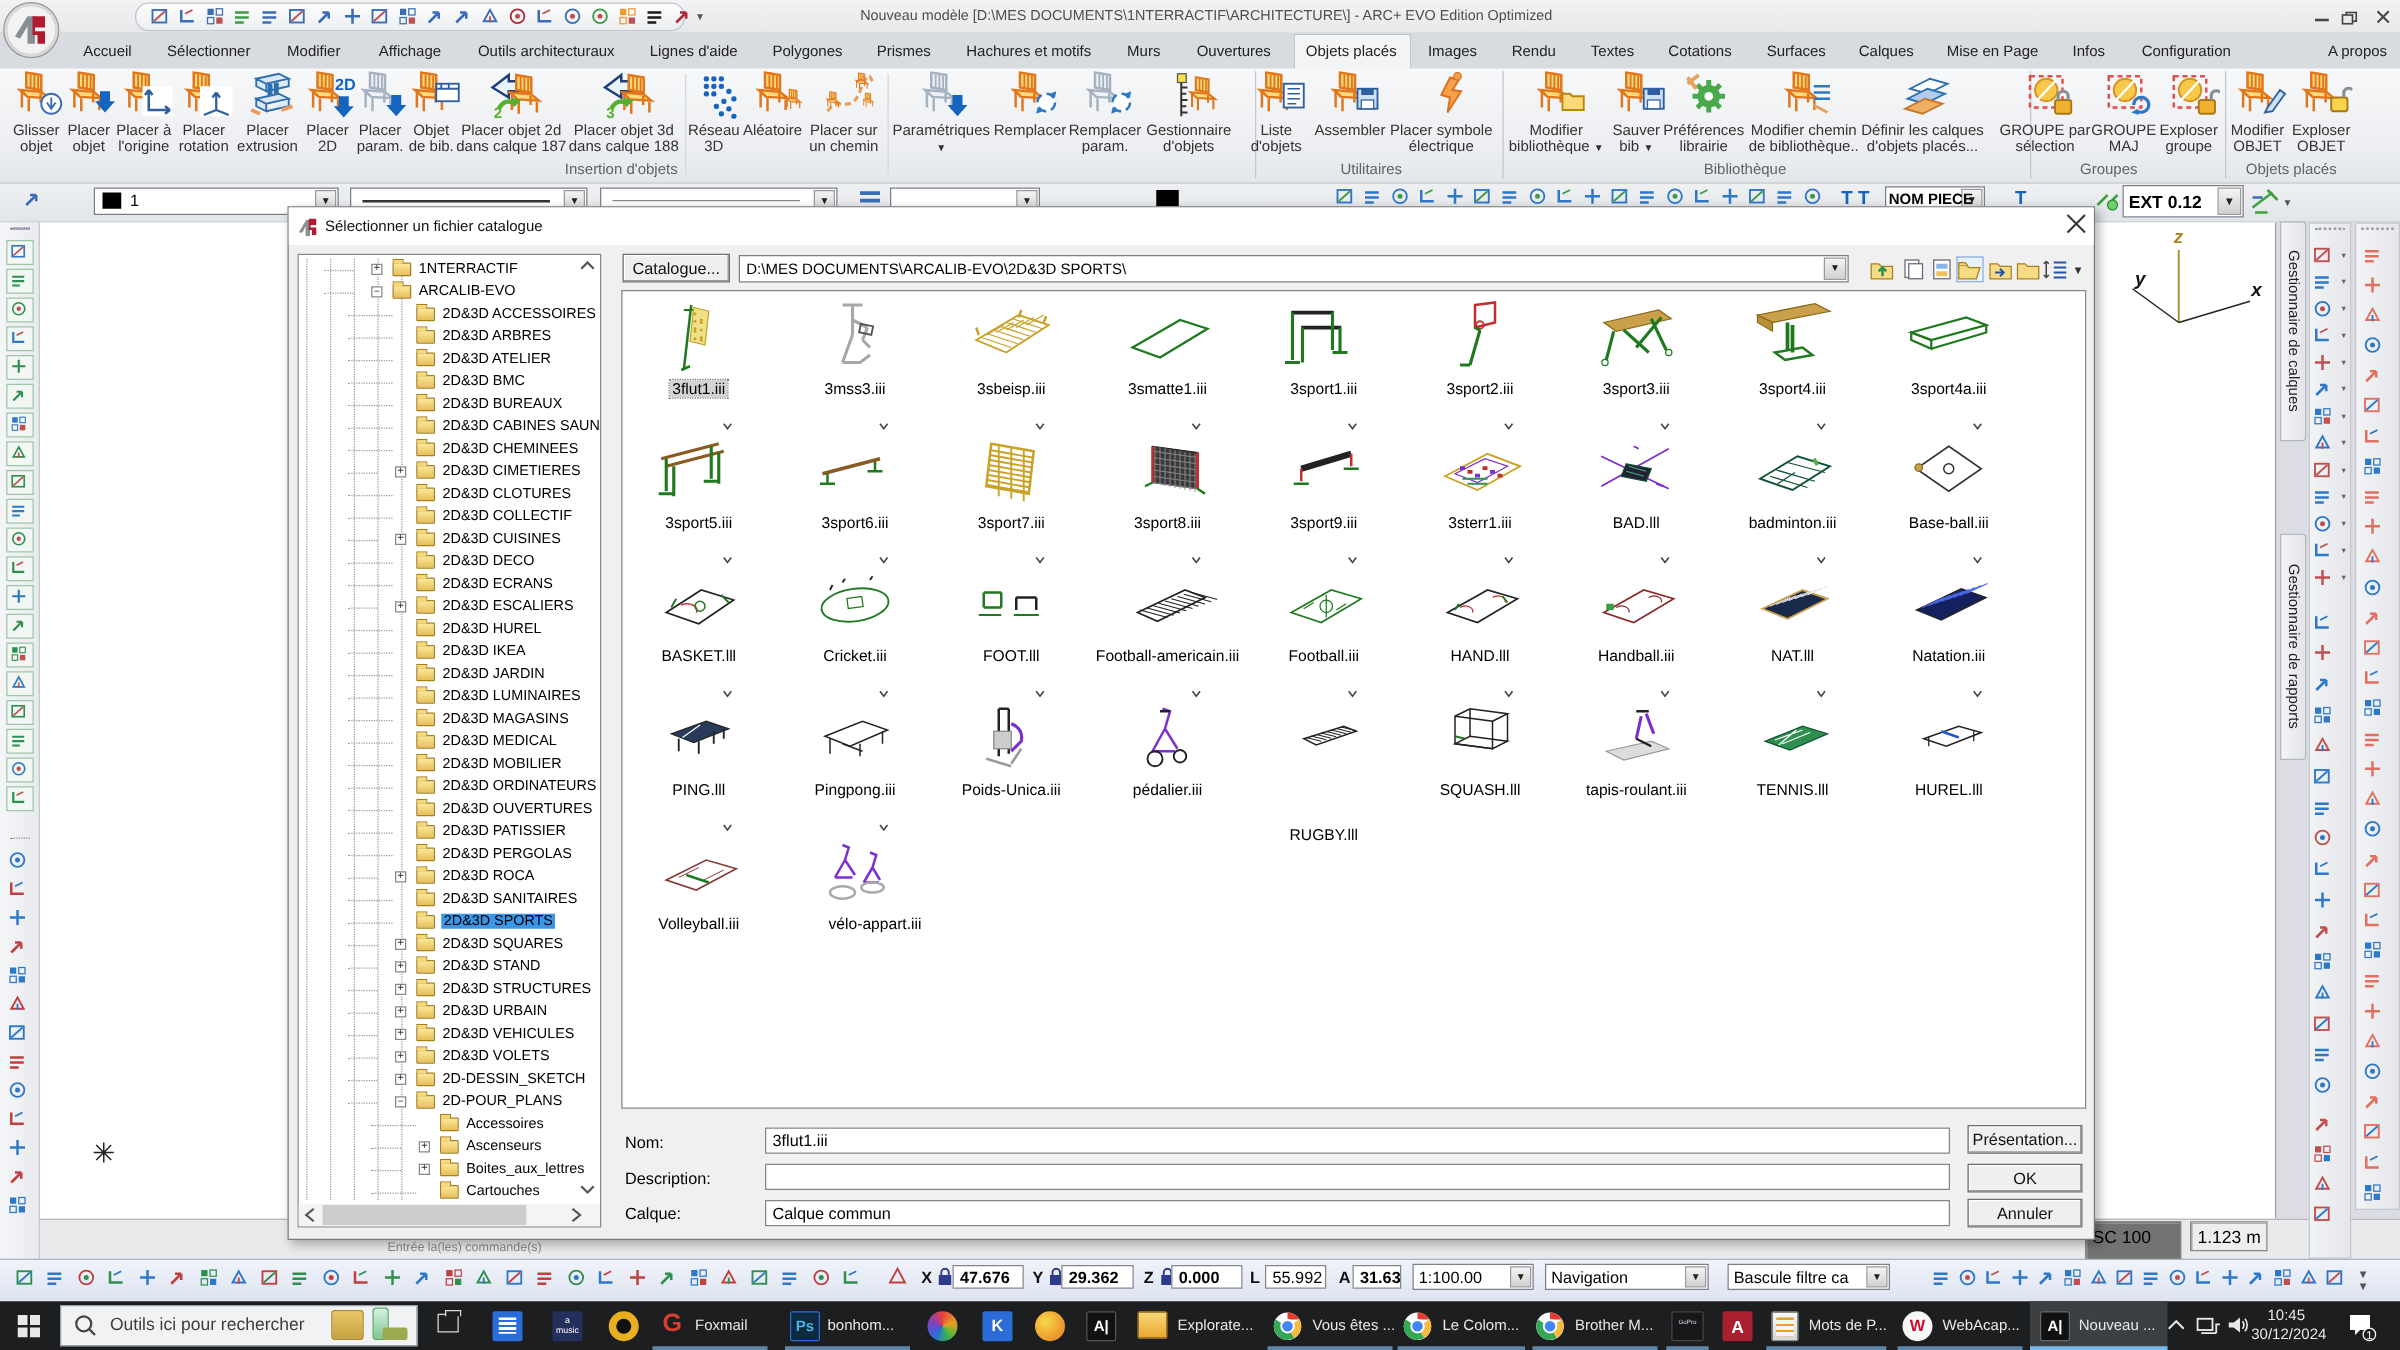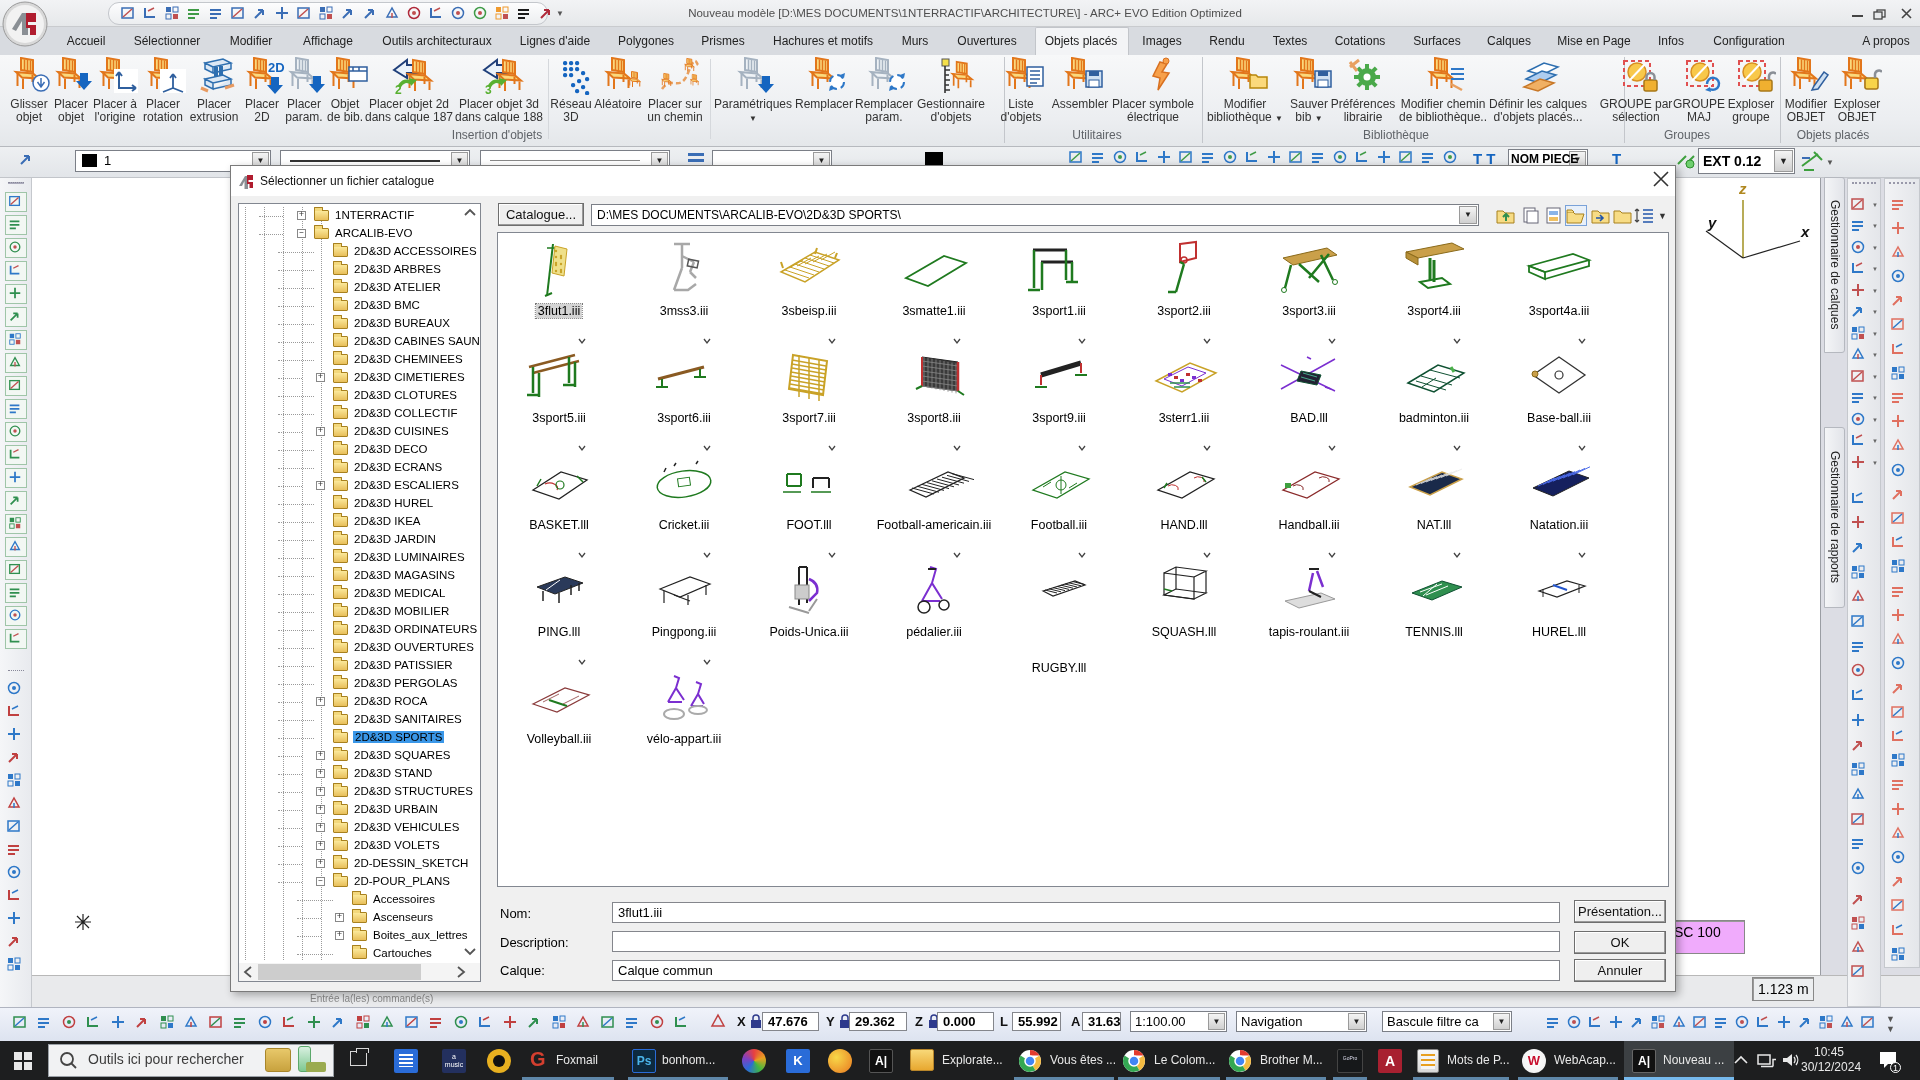--- a/index.html
+++ b/index.html
@@ -563,21 +563,21 @@
     <path d="M2 8 h8" stroke="#3a6db5" stroke-width="2"></path>
   </svg>
 <div class="txt" style="left:1826px;top:158px;color:#555;font-size:8px">▼</div>
 <div class="abs" style="left:0;top:178px;width:1920px;height:829px;background:#dcdde4"></div>
 <div class="abs" style="left:32px;top:178px;width:1789px;height:797px;background:#fff;border-right:1px solid #9a9da3"></div>
 <div class="abs" style="left:30px;top:977px;width:195px;height:19px;background:#fff;border:1px solid #9a9a9a"></div>
 <svg class="abs" style="left:74px;top:913px" width="18" height="18">
     <path d="M9 1 V17 M1 9 H17 M3 3 L15 15 M15 3 L3 15" stroke="#222" stroke-width="1.2"></path>
   </svg>
 <div class="abs" style="left:0;top:975px;width:1920px;height:32px;background:#e9eaec;border-top:1px solid #b8b8b8"></div>
-<div class="fld" style="left:1668px;top:920px;width:77px;height:34px;background:#f0abfc;border-color:#888;box-shadow:inset 1px 1px 0 #999;font-size:14px;line-height:22px">SC 100</div>
+<div class="fld" style="left:1668px;top:977px;width:77px;height:34px;background:#737373;border-color:#888;box-shadow:inset 1px 1px 0 #999;font-size:14px;line-height:22px">SC 100</div>
 <div class="fld" style="left:1752px;top:977px;width:62px;height:24px;background:#eceef0;border-color:#888;box-shadow:inset 1px 1px 0 #999;font-size:14px;line-height:22px">1.123 m</div>
 <div class="abs" style="left:0;top:178px;width:32px;height:829px;background:linear-gradient(90deg,#f5f6f8,#e8eaee);border-right:1px solid #c5c8cd"></div>
 <div class="abs" style="left:8px;top:182px;width:16px;height:2px;background:#aab;border-top:1px dotted #889"></div>
 <div class="abs" style="left:5px;top:192px;width:22px;height:20px;border:1px solid #9fc5a8;background:#f2f7f3"></div>
 <svg class="abs" style="left:8px;top:194px" width="14" height="14" viewBox="0 0 16 16">
     <rect x="2" y="3" width="11" height="10" fill="none" stroke="#2e78c8" stroke-width="1.5"></rect>
     <path d="M3 12 L12 4" stroke="#c05050" stroke-width="1.5"></path>
   </svg>
 <div class="abs" style="left:5px;top:215px;width:22px;height:20px;border:1px solid #9fc5a8;background:#f2f7f3"></div>
 <svg class="abs" style="left:8px;top:217px" width="14" height="14" viewBox="0 0 16 16">
@@ -1126,21 +1126,21 @@
     <path d="M4 6 v-2 a3 3 0 0 1 6 0 v2" fill="none" stroke="#2e3a8c" stroke-width="1.5"></path>
   </svg>
 <div class="fld" style="left:849px;top:1012px;width:58px;height:19px;line-height:17px;font-weight:bold">29.362</div>
 <div class="txt" style="left:915px;top:1014px;font-size:13px;font-weight:bold;color:#111">Z</div>
 <svg class="abs" style="left:927px;top:1014px" width="14" height="15">
     <rect x="2" y="6" width="10" height="8" fill="#2e3a8c"></rect>
     <path d="M4 6 v-2 a3 3 0 0 1 6 0 v2" fill="none" stroke="#2e3a8c" stroke-width="1.5"></path>
   </svg>
 <div class="fld" style="left:937px;top:1012px;width:57px;height:19px;line-height:17px;font-weight:bold">0.000</div>
 <div class="txt" style="left:1000px;top:1014px;font-size:13px;font-weight:bold;color:#111">L</div>
-<div class="fld" style="left:1012px;top:1012px;width:49px;height:19px;line-height:17px;font-weight:bold">55.992</div>
+<div class="fld" style="left:1012px;top:1012px;width:49px;height:19px;line-height:17px;font-weight:normal">55.992</div>
 <div class="txt" style="left:1071px;top:1014px;font-size:13px;font-weight:bold;color:#111">A</div>
 <div class="fld" style="left:1082px;top:1012px;width:39px;height:19px;line-height:17px;font-weight:bold">31.63</div>
 <div class="combo" style="left:1130px;top:1011px;width:97px;height:21px">
     <div class="dd">▼</div>
   </div>
 <div class="txt" style="left:1135px;top:1014px;font-size:13px">1:100.00</div>
 <div class="combo" style="left:1236px;top:1011px;width:131px;height:21px">
     <div class="dd">▼</div>
   </div>
 <div class="txt" style="left:1241px;top:1014px;font-size:13px">Navigation</div>
@@ -1914,21 +1914,21 @@
 <div class="gi" style="z-index:60;left:559px;top:732px">Volleyball.iii</div>
 <svg class="abs" style="z-index:60;left:644px;top:666px" width="80" height="62" viewBox="0 0 80 62">
     <path d="M30 10 l5 2 -3 10 8 12 M32 22 l-8 14 M24 36 h14" fill="none" stroke="#7b2fd0" stroke-width="2"></path>
     <path d="M52 16 l5 2 -3 10 6 10 M54 28 l-7 12 M47 40 h12" fill="none" stroke="#7b2fd0" stroke-width="2"></path>
     <ellipse cx="30" cy="48" rx="10" ry="5" fill="none" stroke="#aaa" stroke-width="2"></ellipse>
     <ellipse cx="54" cy="44" rx="9" ry="4" fill="none" stroke="#aaa" stroke-width="2"></ellipse>
   </svg>
 <svg class="abs" style="z-index:60;left:702px;top:659px" width="10" height="7">
     <path d="M2 1 L5 5 L8 1" fill="none" stroke="#444" stroke-width="1.3"></path>
   </svg>
-<div class="gi" style="z-index:60;left:684px;top:732px">vélo-appart.iii</div>
+<div class="gi" style="z-index:60;left:700px;top:732px">vélo-appart.iii</div>
 <div class="txt" style="z-index:60;left:500px;top:906px;font-size:13px">Nom:</div>
 <div class="fld" style="z-index:60;left:612px;top:902px;width:948px;height:21px;line-height:19px">3flut1.iii</div>
 <div class="txt" style="z-index:60;left:500px;top:935px;font-size:13px">Description:</div>
 <div class="fld" style="z-index:60;left:612px;top:931px;width:948px;height:21px"></div>
 <div class="txt" style="z-index:60;left:500px;top:963px;font-size:13px">Calque:</div>
 <div class="fld" style="z-index:60;left:612px;top:960px;width:948px;height:21px;line-height:19px">Calque commun</div>
 <div class="btn" style="z-index:60;left:1574px;top:900px;width:92px;height:23px;line-height:21px">Présentation...</div>
 <div class="btn" style="z-index:60;left:1574px;top:931px;width:92px;height:23px;line-height:21px">OK</div>
 <div class="btn" style="z-index:60;left:1574px;top:959px;width:92px;height:23px;line-height:21px">Annuler</div>
 <div class="txt" style="left:310px;top:993px;font-size:10px;color:#8a8a8a;z-index:40">Entrée la(les) commande(s)</div>

